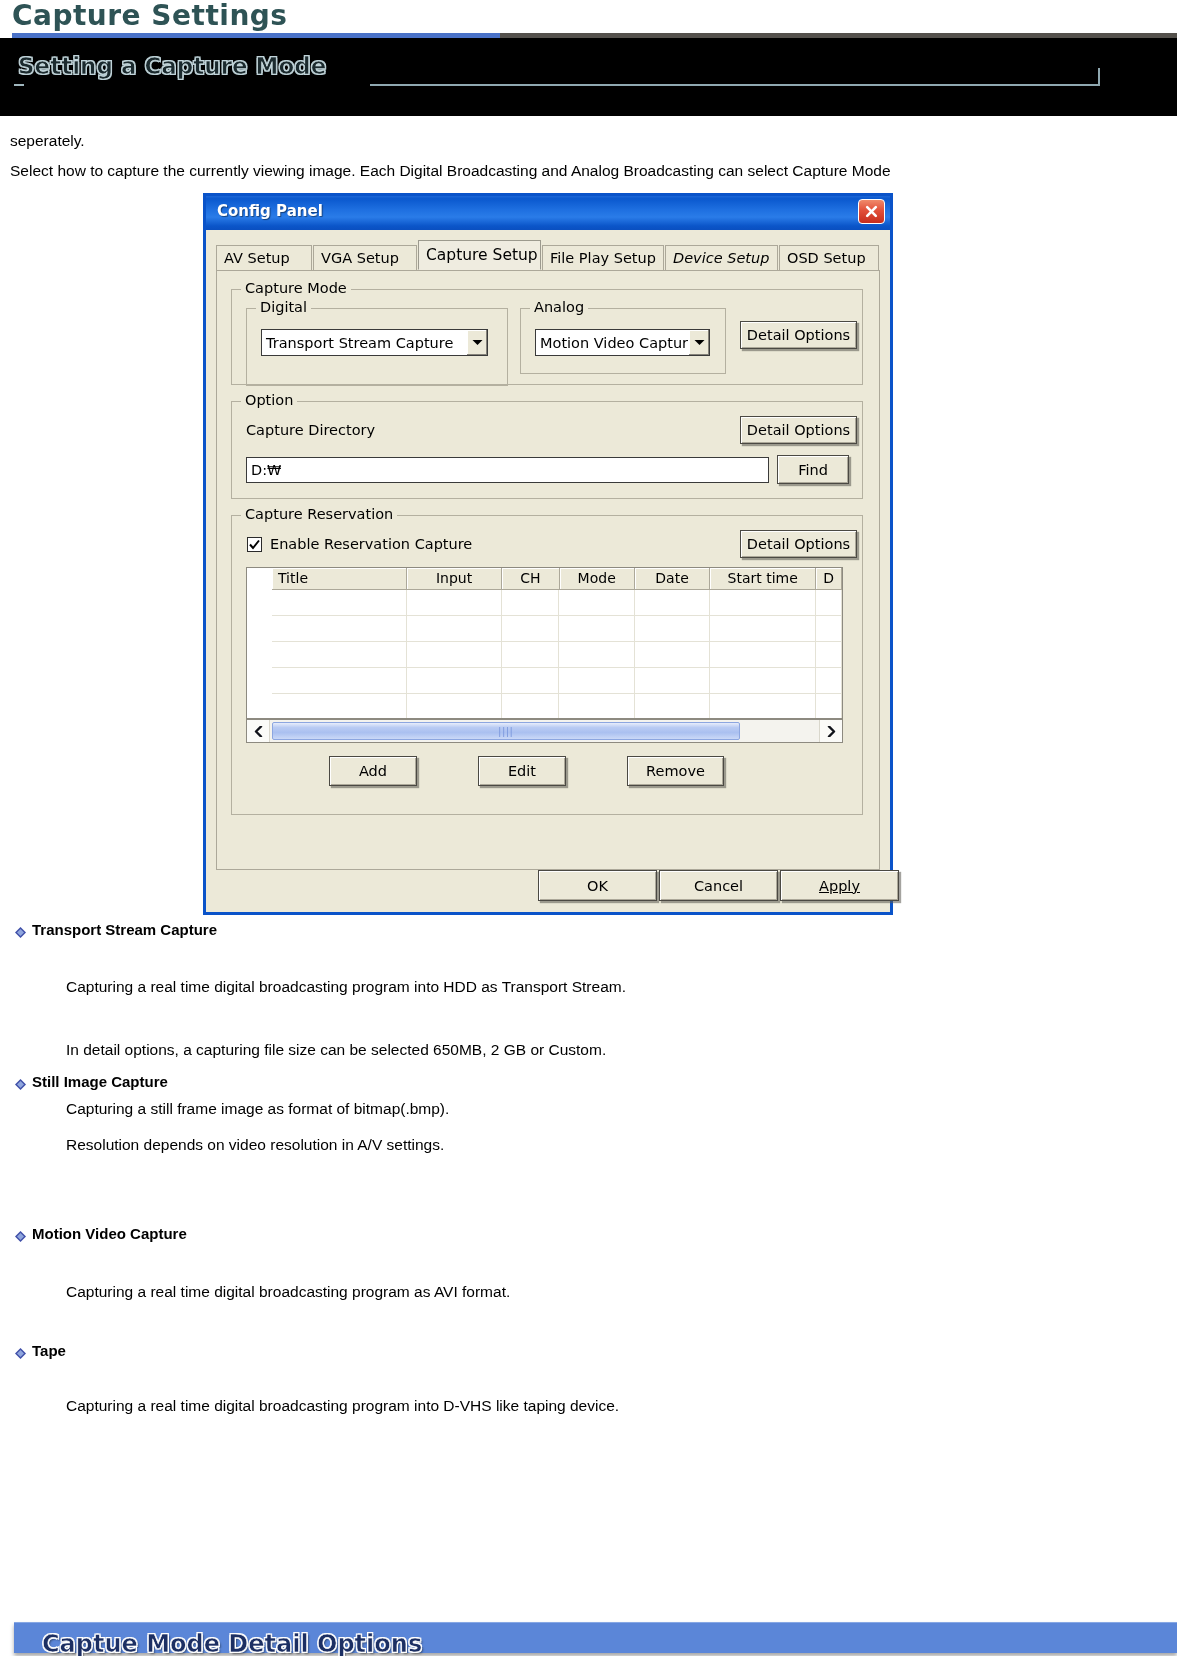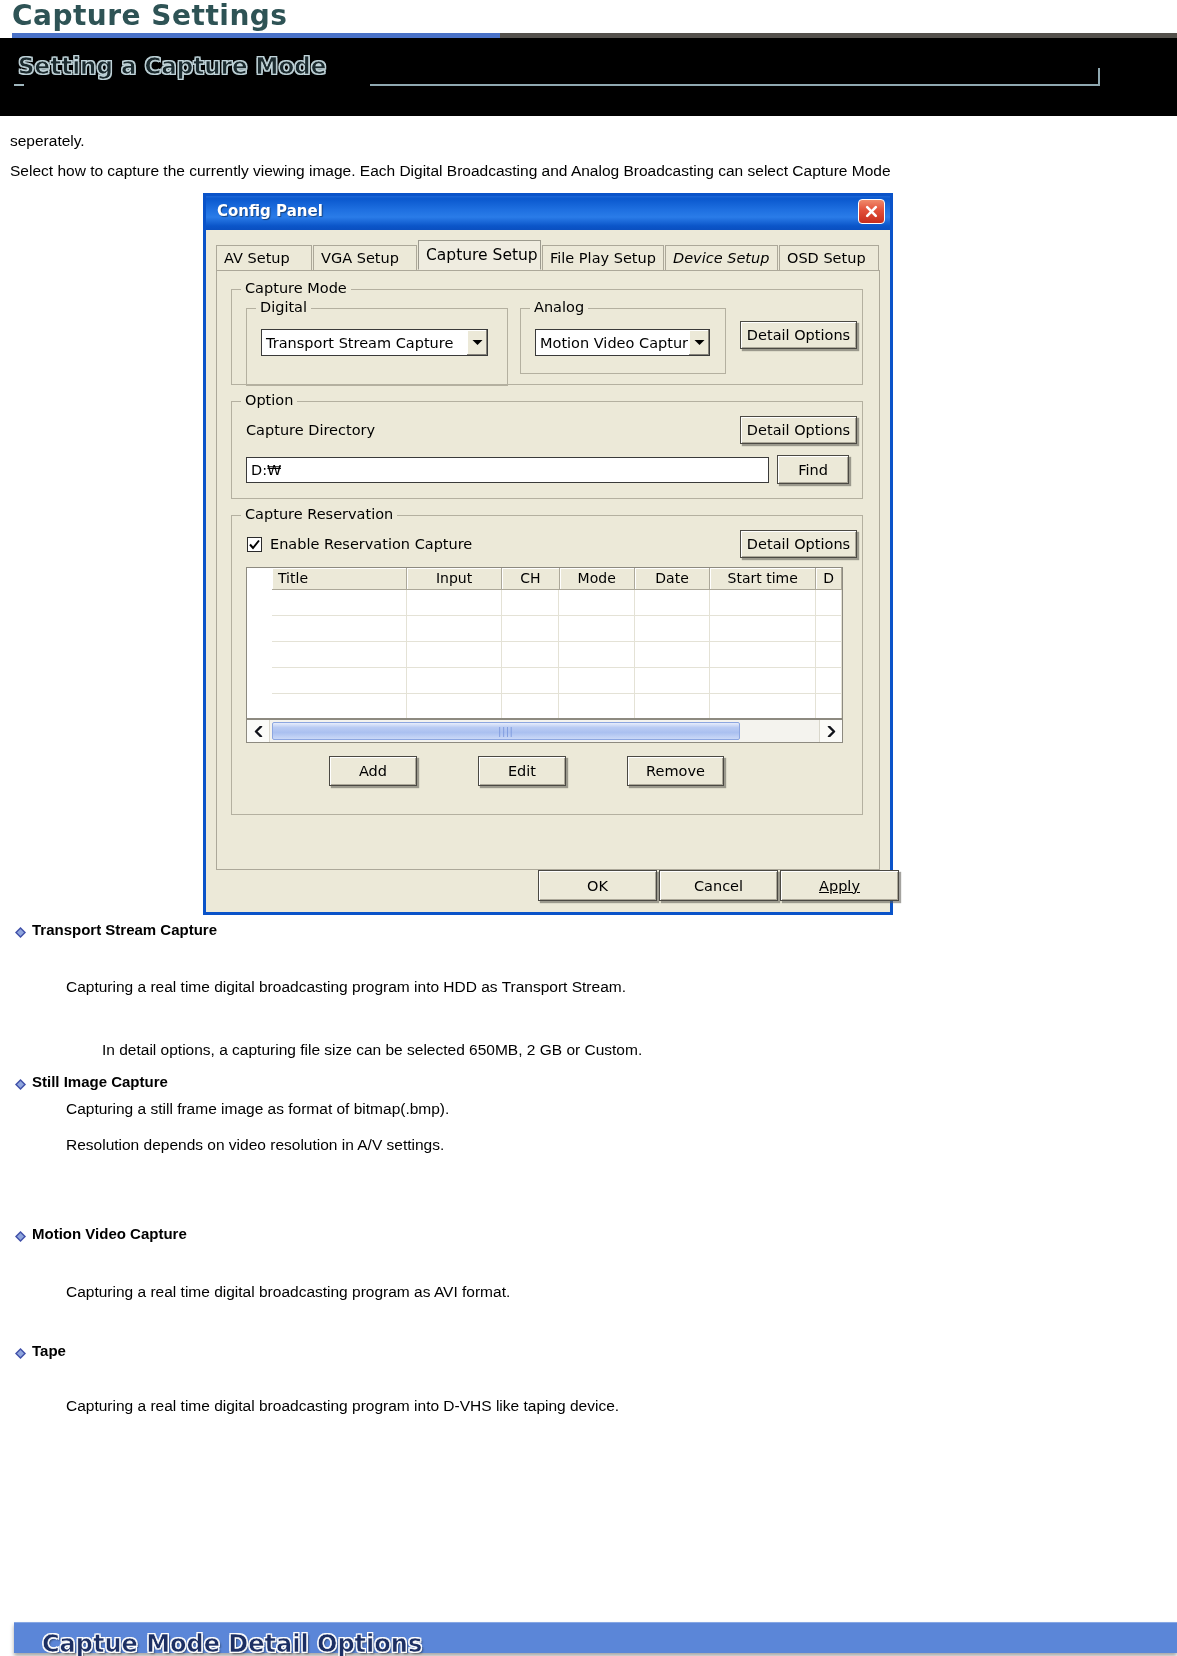--- a/index.html
+++ b/index.html
@@ -575,21 +575,21 @@
 </div>
 
 <div class="bullet-dot" style="left:15px; top:924px;">
   <svg width="11" height="11" viewBox="0 0 11 11">
       <path d="M5.5 0 L11 5.5 L5.5 11 L0 5.5 Z" fill="#3f4fa8"></path>
       <path d="M5.5 2 L9 5.5 L5.5 9 L2 5.5 Z" fill="#8fa5dd"></path>
     </svg>
 </div>
 <div class="bullet-head" style="left:32px; top:921px;">Transport Stream Capture</div>
 <div class="body-line" style="left:66px; top:978px;">Capturing a real time digital broadcasting program into HDD as Transport Stream.</div>
-<div class="body-line" style="left:66px; top:1041px;margin-left:36px;">In detail options, a capturing file size can be selected 650MB, 2 GB or Custom.</div>
+<div class="body-line" style="left:66px; top:1041px;">In detail options, a capturing file size can be selected 650MB, 2 GB or Custom.</div>
 
 <div class="bullet-dot" style="left:15px; top:1076px;">
   <svg width="11" height="11" viewBox="0 0 11 11">
       <path d="M5.5 0 L11 5.5 L5.5 11 L0 5.5 Z" fill="#3f4fa8"></path>
       <path d="M5.5 2 L9 5.5 L5.5 9 L2 5.5 Z" fill="#8fa5dd"></path>
     </svg>
 </div>
 <div class="bullet-head" style="left:32px; top:1073px;">Still Image Capture</div>
 <div class="body-line" style="left:66px; top:1100px;">Capturing a still frame image as format of bitmap(.bmp).</div>
 <div class="body-line" style="left:66px; top:1136px;">Resolution depends on video resolution in A/V settings.</div>

